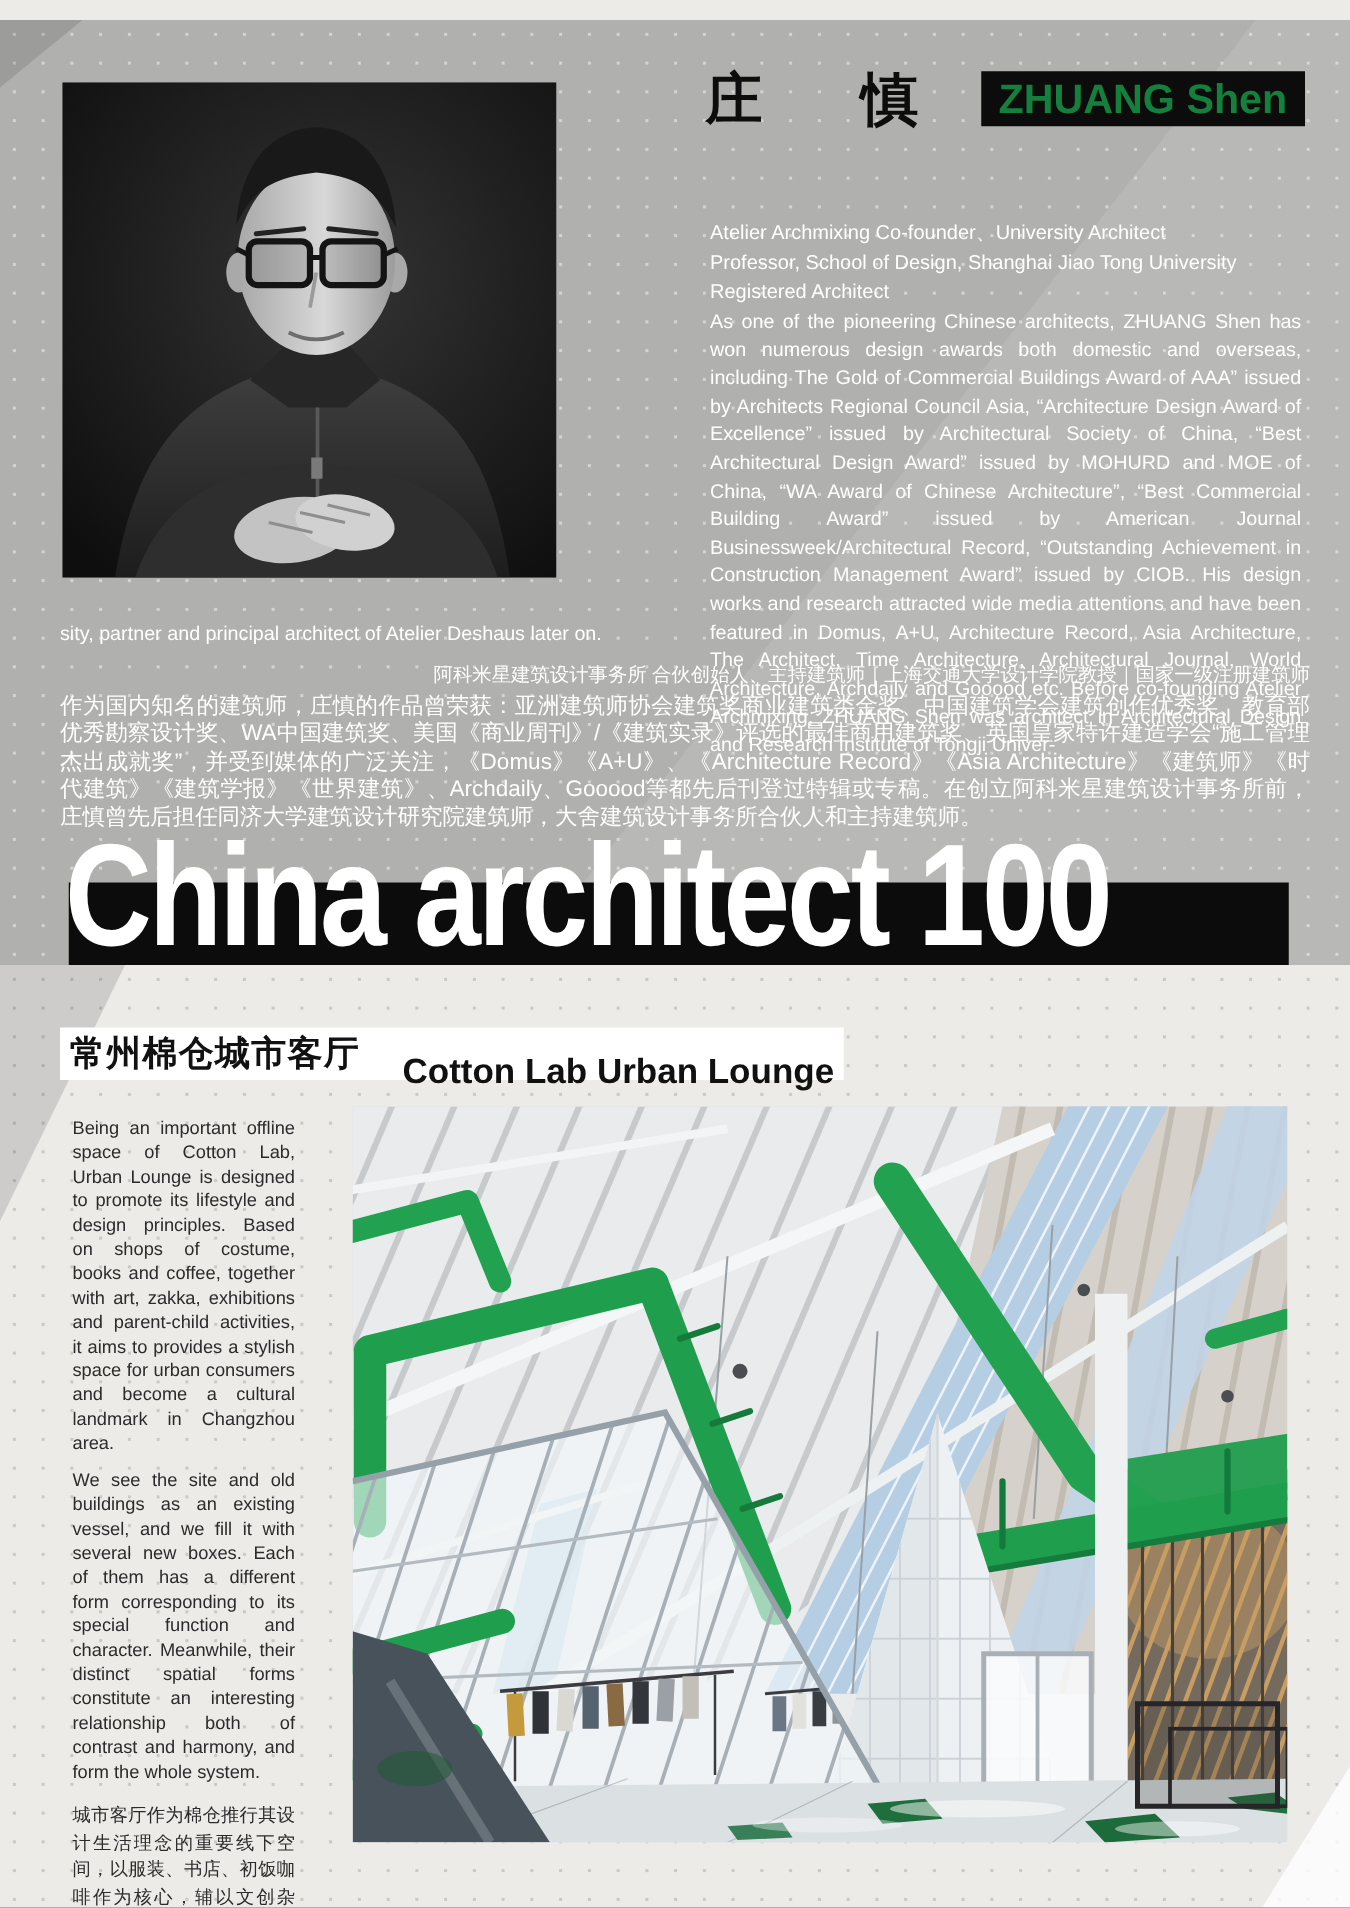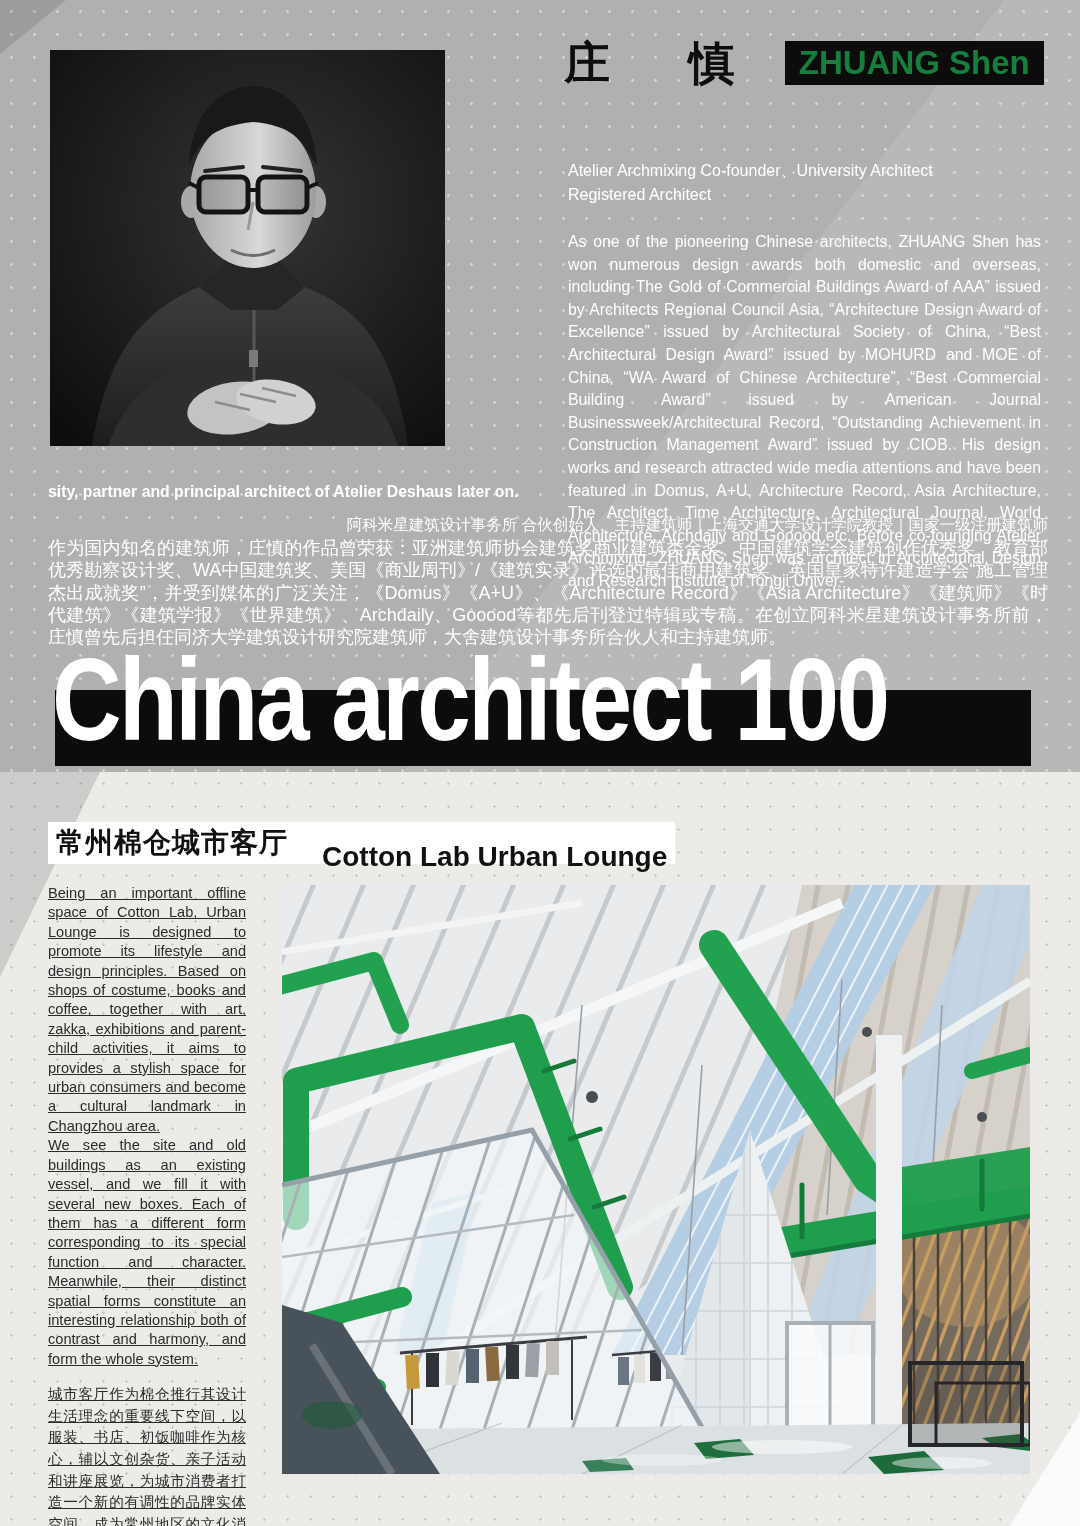--- a/index.html
+++ b/index.html
@@ -3,21 +3,21 @@
 <meta charset="utf-8">
 <style>
   html,body{margin:0;padding:0;background:#888;}
   .page{
     position:relative;width:1080px;height:1526px;margin:0 auto;
     overflow:hidden;background:#edebe8;
     font-family:"Liberation Sans","DejaVu Sans",sans-serif;
   }
   
   .top-section{
-    position:absolute;left:0;top:0;width:1080px;height:984px;
+    position:absolute;left:0;top:16px;width:1080px;height:984px;
     background-color:#b0b0ae;
     background-image:radial-gradient(rgba(255,255,255,.45) 1.3px, transparent 1.5px);
     background-size:23px 23px;
   }
   .wedge{position:absolute;inset:0;pointer-events:none;}
   .wedge.top-light{clip-path:polygon(93% 0,100% 0,100% 100%,22% 100%);background:rgba(255,255,255,.10);}
   .wedge.top-dark{clip-path:polygon(0 0,66px 0,0 54px);background:rgba(0,0,0,.11);}
   .portrait{
     position:absolute;left:50px;top:50px;width:395px;height:396px;
     background:#141414;overflow:hidden;
@@ -37,21 +37,21 @@
   .roles{
     position:absolute;left:568px;top:159px;width:480px;
     color:#ffffff;font-size:16px;line-height:23.5px;
   }
   .bio-en{
     position:absolute;left:568px;top:231px;width:473px;
     color:#ffffff;font-size:15.8px;line-height:22.6px;text-align:justify;
   }
   .bio-en-cont{
     position:absolute;left:48px;top:481px;width:1000px;
-    color:#ffffff;font-size:15.8px;line-height:22.6px;font-weight:bold;
+    color:#ffffff;font-size:15.8px;line-height:22.6px;
   }
   .credentials-cn{
     position:absolute;left:48px;top:514px;width:1000px;
     color:#ffffff;font-size:15.5px;line-height:22.3px;white-space:nowrap;text-align:right;
   }
   .bio-cn{
     position:absolute;left:48px;top:537px;width:1000px;
     color:#ffffff;font-size:18px;line-height:22.3px;text-align:justify;
   }
   
@@ -76,21 +76,21 @@
   .project-heading{
     position:absolute;left:48px;top:50px;height:42px;
     background:#ffffff;display:inline-flex;align-items:center;gap:34px;
     padding:0 8px 0 8px;
   }
   .project-heading .h-cn{font-size:28px;font-weight:700;color:#111;letter-spacing:1px;white-space:nowrap;}
   .project-heading .h-en{font-size:28px;font-weight:700;color:#111;white-space:nowrap;margin-top:27px;}
   .left-col{
     position:absolute;left:48px;top:112px;width:198px;color:#2b2b2b;
   }
-  .left-col p{margin:0;text-align:justify;text-decoration:underline;}
+  .left-col p{margin:10px;text-align:justify;}
   .left-col .en{font-size:14.6px;line-height:19.4px;}
   .left-col .cn{font-size:14.6px;line-height:21.6px;}
   .left-col .cn.first{margin-top:15px;}
   .project-photo{
     position:absolute;left:282px;top:113px;width:748px;height:589px;
     background:#dfe3e5;overflow:hidden;
   }
   .project-photo svg{display:block;width:100%;height:100%;}
 </style>
 </head>
@@ -150,20 +150,21 @@
       </svg>
     </div>
 
     <div class="name-row">
       <div class="name-cn">庄 慎</div>
       <div class="name-en">ZHUANG Shen</div>
     </div>
 
     <div class="roles">
       <div>Atelier Archmixing Co-founder、University Architect</div>
+      <div>Professor, School of Design, Shanghai Jiao Tong University</div>
       <div>Registered Architect</div>
     </div>
 
     <div class="bio-en">As one of the pioneering Chinese architects, ZHUANG Shen has won numerous design awards both domestic and overseas, including The Gold of Commercial Buildings Award of AAA” issued by Architects Regional Council Asia, “Architecture Design Award of Excellence” issued by Architectural Society of China, “Best Architectural Design Award” issued by MOHURD and MOE of China, “WA Award of Chinese Architecture”, “Best Commercial Building Award” issued by American Journal Businessweek/Architectural Record, “Outstanding Achievement in Construction Management Award” issued by CIOB. His design works and research attracted wide media attentions and have been featured in Domus, A+U, Architecture Record, Asia Architecture, The Architect, Time Architecture, Architectural Journal, World Architecture, Archdaily and Gooood etc. Before co-founding Atelier Archmixing, ZHUANG Shen was architect in Architectural Design and Research Institute of Tongji Univer-</div>
     <div class="bio-en-cont">sity, partner and principal architect of Atelier Deshaus later on.</div>
 
     <div class="credentials-cn">阿科米星建筑设计事务所 合伙创始人、主持建筑师｜上海交通大学设计学院教授｜国家一级注册建筑师</div>
     <div class="bio-cn">作为国内知名的建筑师，庄慎的作品曾荣获：亚洲建筑师协会建筑奖商业建筑类金奖、中国建筑学会建筑创作优秀奖、教育部优秀勘察设计奖、WA中国建筑奖、美国《商业周刊》/《建筑实录》评选的最佳商用建筑奖、英国皇家特许建造学会“施工管理杰出成就奖”，并受到媒体的广泛关注，《Domus》《A+U》、《Architecture Record》《Asia Architecture》《建筑师》《时代建筑》《建筑学报》《世界建筑》、Archdaily、Gooood等都先后刊登过特辑或专稿。在创立阿科米星建筑设计事务所前，庄慎曾先后担任同济大学建筑设计研究院建筑师，大舍建筑设计事务所合伙人和主持建筑师。</div>
 
     <div class="banner-bar"></div>

